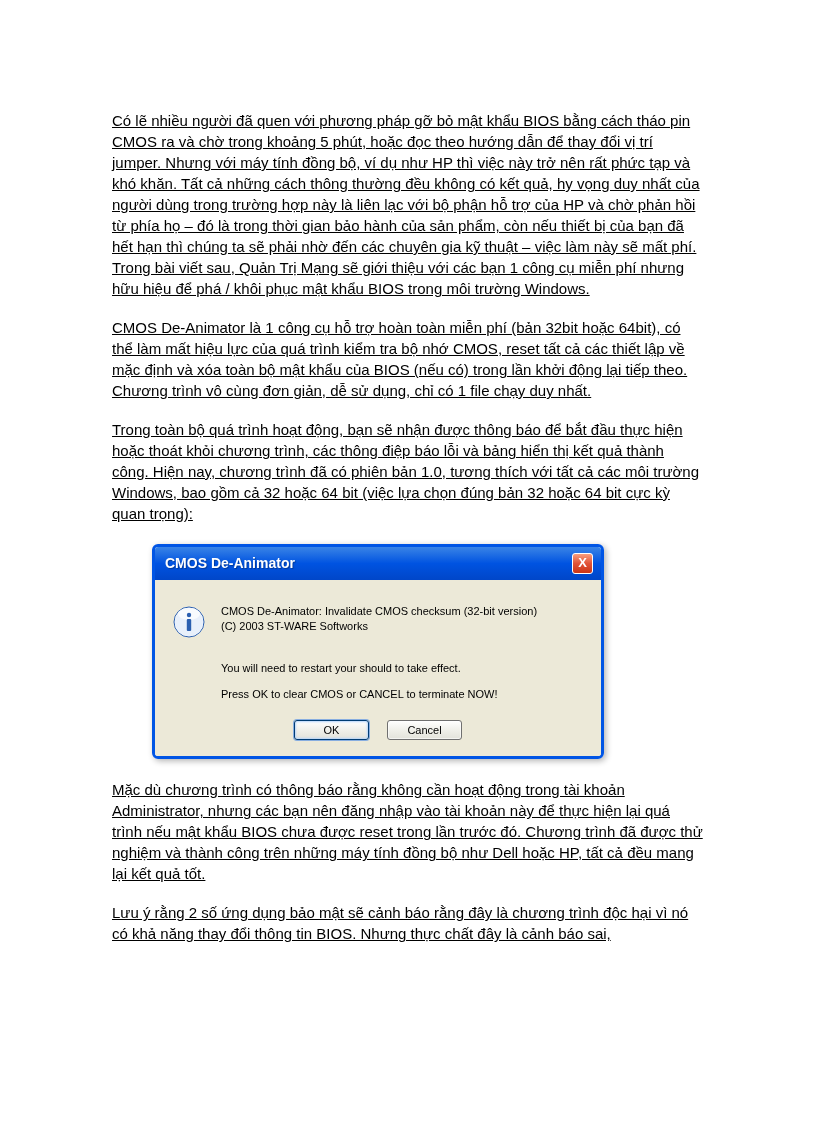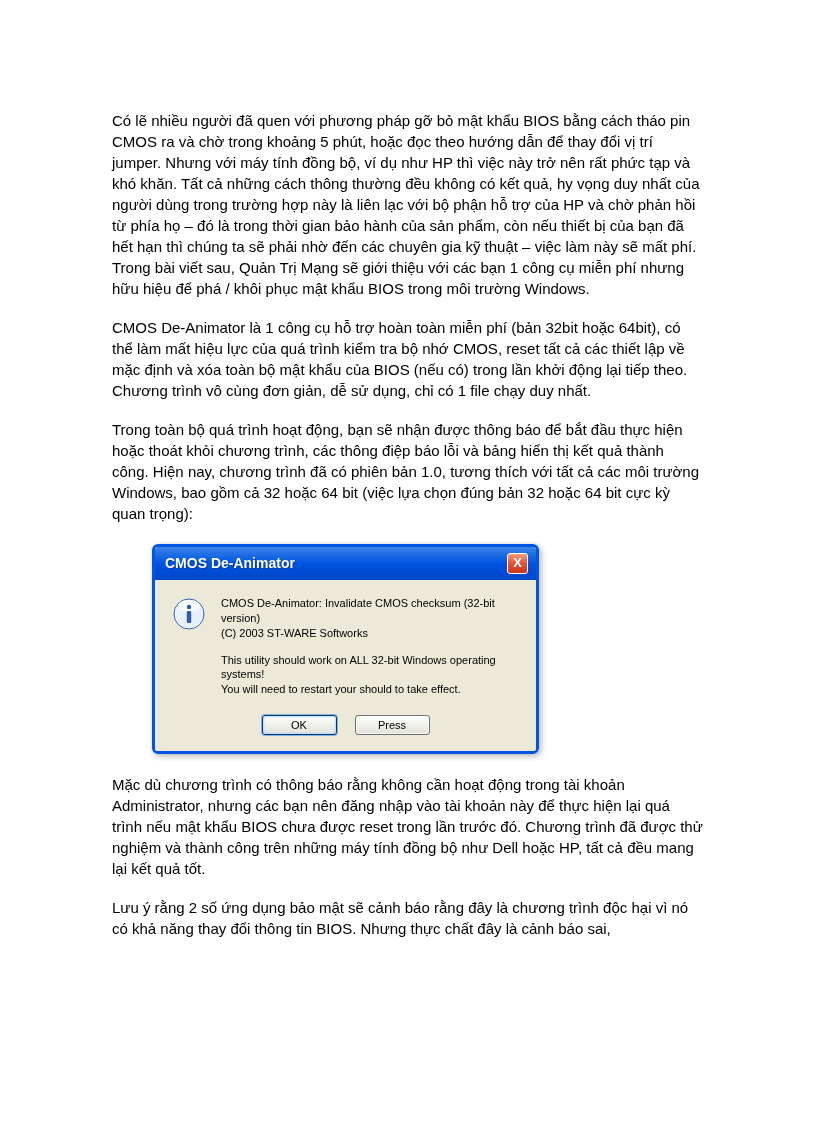--- a/index.html
+++ b/index.html
@@ -12,24 +12,25 @@
       height: 1123px;
       background: #ffffff;
       font-family: Arial, Helvetica, sans-serif;
       font-size: 15px;
       line-height: 1.4;
       color: #000000;
       padding: 110px 112px 40px 112px;
     }
     .paragraph {
       margin-bottom: 18px;
+      text-decoration: underline;
     }
     .dialog-container {
       margin: 20px 0 20px 40px;
-      width: 387px;
+      width: 452px;
       border: 3px solid #0055e5;
       border-radius: 6px;
       box-shadow: 2px 2px 6px rgba(0,0,0,0.3);
       overflow: hidden;
     }
     .dialog-titlebar {
       background: linear-gradient(to bottom, #3a84e6 0%, #0053e1 50%, #0046c8 100%);
       color: #ffffff;
       font-weight: bold;
       font-size: 14px;
@@ -52,21 +53,21 @@
       align-items: center;
       justify-content: center;
       color: #ffffff;
       font-weight: bold;
       font-size: 13px;
       cursor: pointer;
       font-family: Arial, sans-serif;
     }
     .dialog-body {
       background: #ece9d8;
-      padding: 16px 18px 14px 18px;
+      padding: 24px 18px 14px 18px;
       display: flex;
       gap: 16px;
       font-family: Tahoma, sans-serif;
       font-size: 11px;
       color: #000000;
     }
     .info-icon {
       width: 32px;
       height: 32px;
       flex-shrink: 0;
@@ -132,25 +133,28 @@
         <circle cx="16" cy="9" r="2.2" fill="#2a5fb0"></circle>
         <rect x="13.8" y="13" width="4.4" height="12" rx="1" fill="#2a5fb0"></rect>
       </svg>
     </div>
     <div class="dialog-text">
       <p>
         <span>CMOS De-Animator: Invalidate CMOS checksum (32-bit version)</span><br>
         <span>(C) 2003 ST-WARE Softworks</span>
       </p>
       <p>
-        <span>This utility should work on ALL 32-bit Windows operating systems!</span><br>
+        <br>
         <span>You will need to restart your should to take effect.</span>
+      </p>
+      <p>
+        <span>Press OK to clear CMOS or CANCEL to terminate NOW!</span>
       </p>
     </div>
   </div>
   <div class="dialog-buttons">
     <button class="xp-button default">OK</button>
-    <button class="xp-button">Press</button>
+    <button class="xp-button">Cancel</button>
   </div>
 </div>
 
 <div class="paragraph">Mặc dù chương trình có thông báo rằng không cần hoạt động trong tài khoản Administrator, nhưng các bạn nên đăng nhập vào tài khoản này để thực hiện lại quá trình nếu mật khẩu BIOS chưa được reset trong lần trước đó. Chương trình đã được thử nghiệm và thành công trên những máy tính đồng bộ như Dell hoặc HP, tất cả đều mang lại kết quả tốt.</div>
 <div class="paragraph">Lưu ý rằng 2 số ứng dụng bảo mật sẽ cảnh báo rằng đây là chương trình độc hại vì nó có khả năng thay đổi thông tin BIOS. Nhưng thực chất đây là cảnh báo sai,</div>
 
 </body></html>

